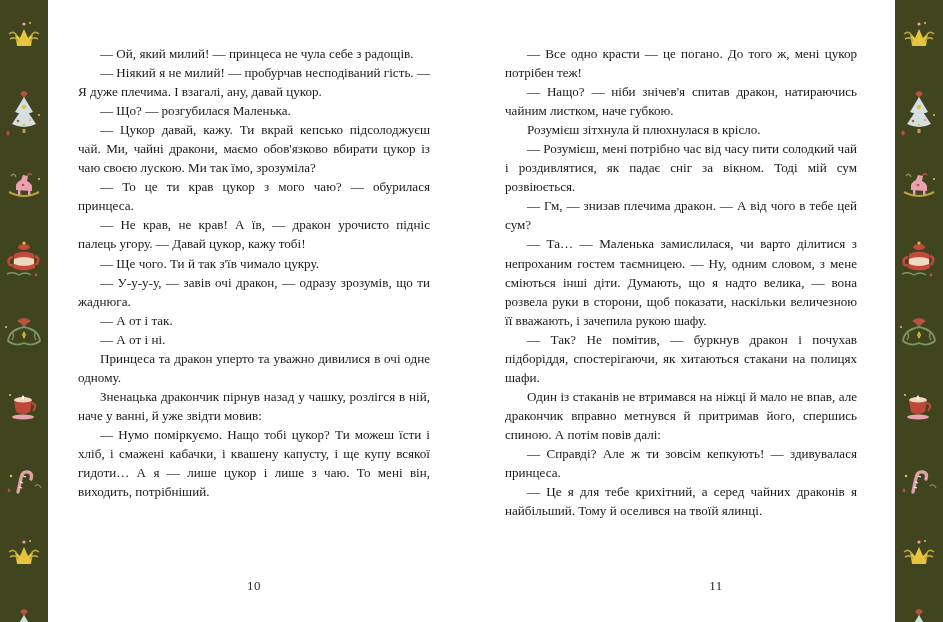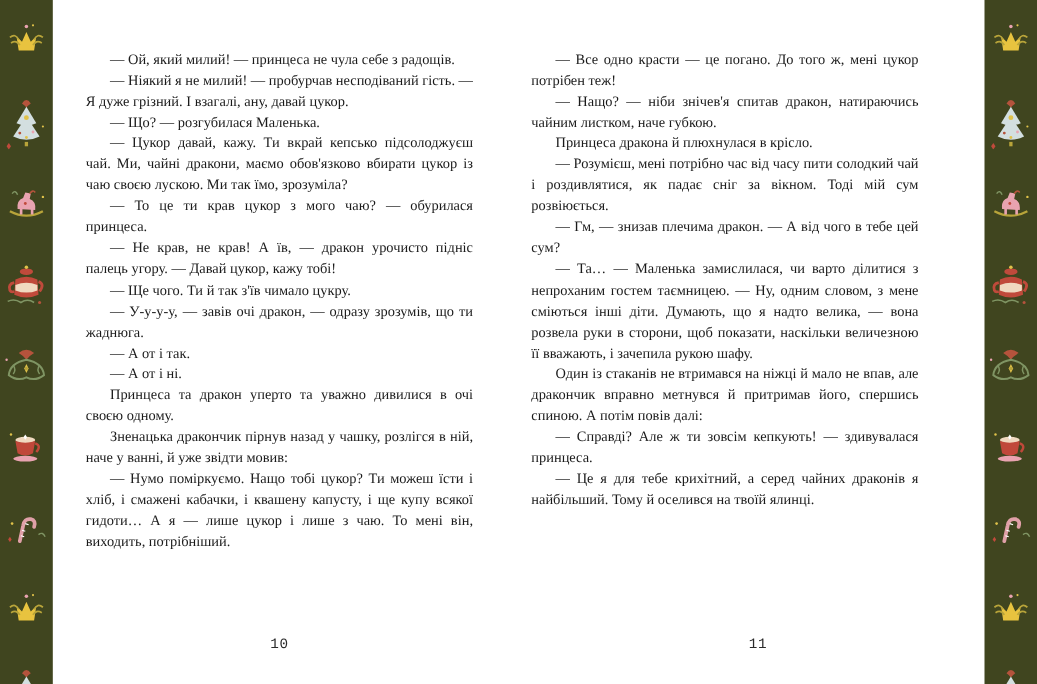--- a/index.html
+++ b/index.html
@@ -53,40 +53,40 @@
     width: 352px;
     color: #1a1a1a;
     font-size: 13.1px;
     line-height: 1.455;
     text-align: justify;
     text-justify: inter-word;
     -webkit-hyphens: manual;
     hyphens: manual;
   }
   .text-col.left  { left: 78px; }
-  .text-col.right { left: 483px; }
+  .text-col.right { left: 505px; }
 
   .text-col p {
     margin: 0;
     text-indent: 22px;
   }
 
   
   .folio {
     position: absolute;
     top: 578px;
     width: 352px;
     text-align: center;
-    font-family: Liberation Mono, monospace;
+    font-family: Liberation Serif, serif;
     font-size: 13px;
     color: #2b2b2b;
     letter-spacing: 0.5px;
   }
   .folio.left  { left: 78px; }
-  .folio.right { left: 513px; }
+  .folio.right { left: 540px; }
 </style>
 </head>
 <body>
 
 <div id="page">
 
   <div class="border-strip left">
     <div class="motif-col">
 
       <div class="motif">
@@ -304,41 +304,42 @@
           <path d="M4 44 l2 3 l-2 3 l-2 -3 Z" fill="#c04a3b"></path>
           <circle cx="35" cy="29" r="1" fill="#e0c24a"></circle>
         </svg>
       </div>
 
     </div>
   </div>
 
   <div class="text-col left">
     <p>— Ой, який милий! — принцеса не чула себе з радощів.</p>
-    <p>— Ніякий я не милий! — пробурчав несподіваний гість. — Я дуже грізний. І взагалі, ану, давай цукор.</p>
+    <p>— Ніякий я не милий! — пробурчав несподіваний гість. — Я дуже плечима. І взагалі, ану, давай цукор.</p>
     <p>— Що? — розгубилася Маленька.</p>
     <p>— Цукор давай, кажу. Ти вкрай кепсько підсолоджуєш чай. Ми, чайні дракони, маємо обов'язково вбирати цукор із чаю своєю лускою. Ми так їмо, зрозуміла?</p>
     <p>— То це ти крав цукор з мого чаю? — обурилася принцеса.</p>
     <p>— Не крав, не крав! А їв, — дракон урочисто підніс палець угору. — Давай цукор, кажу тобі!</p>
     <p>— Ще чого. Ти й так з'їв чимало цукру.</p>
     <p>— У-у-у-у, — завів очі дракон, — одразу зрозумів, що ти жаднюга.</p>
     <p>— А от і так.</p>
     <p>— А от і ні.</p>
-    <p>Принцеса та дракон уперто та уважно дивилися в очі своєю одному.</p>
+    <p>Принцеса та дракон уперто та уважно дивилися в очі одне одному.</p>
     <p>Зненацька дракончик пірнув назад у чашку, розлігся в ній, наче у ванні, й уже звідти мовив:</p>
     <p>— Нумо поміркуємо. Нащо тобі цукор? Ти можеш їсти і хліб, і смажені кабачки, і квашену капусту, і ще купу всякої гидоти… А я — лише цукор і лише з чаю. То мені він, виходить, потрібніший.</p>
   </div>
   <div class="folio left">10</div>
 
   <div class="text-col right">
     <p>— Все одно красти — це погано. До того ж, мені цукор потрібен теж!</p>
     <p>— Нащо? — ніби знічев'я спитав дракон, натираючись чайним листком, наче губкою.</p>
-    <p>Принцеса дракона й плюхнулася в крісло.</p>
+    <p>Розумієш зітхнула й плюхнулася в крісло.</p>
     <p>— Розумієш, мені потрібно час від часу пити солодкий чай і роздивлятися, як падає сніг за вікном. Тоді мій сум розвіюється.</p>
     <p>— Гм, — знизав плечима дракон. — А від чого в тебе цей сум?</p>
     <p>— Та… — Маленька замислилася, чи варто ділитися з непроханим гостем таємницею. — Ну, одним словом, з мене сміються інші діти. Думають, що я надто велика, — вона розвела руки в сторони, щоб показати, наскільки величезною її вважають, і зачепила рукою шафу.</p>
+    <p>— Так? Не помітив, — буркнув дракон і почухав підборіддя, спостерігаючи, як хитаються стакани на полицях шафи.</p>
     <p>Один із стаканів не втримався на ніжці й мало не впав, але дракончик вправно метнувся й притримав його, спершись спиною. А потім повів далі:</p>
     <p>— Справді? Але ж ти зовсім кепкують! — здивувалася принцеса.</p>
     <p>— Це я для тебе крихітний, а серед чайних драконів я найбільший. Тому й оселився на твоїй ялинці.</p>
   </div>
   <div class="folio right">11</div>
 
 </div>
 
 </body></html>

